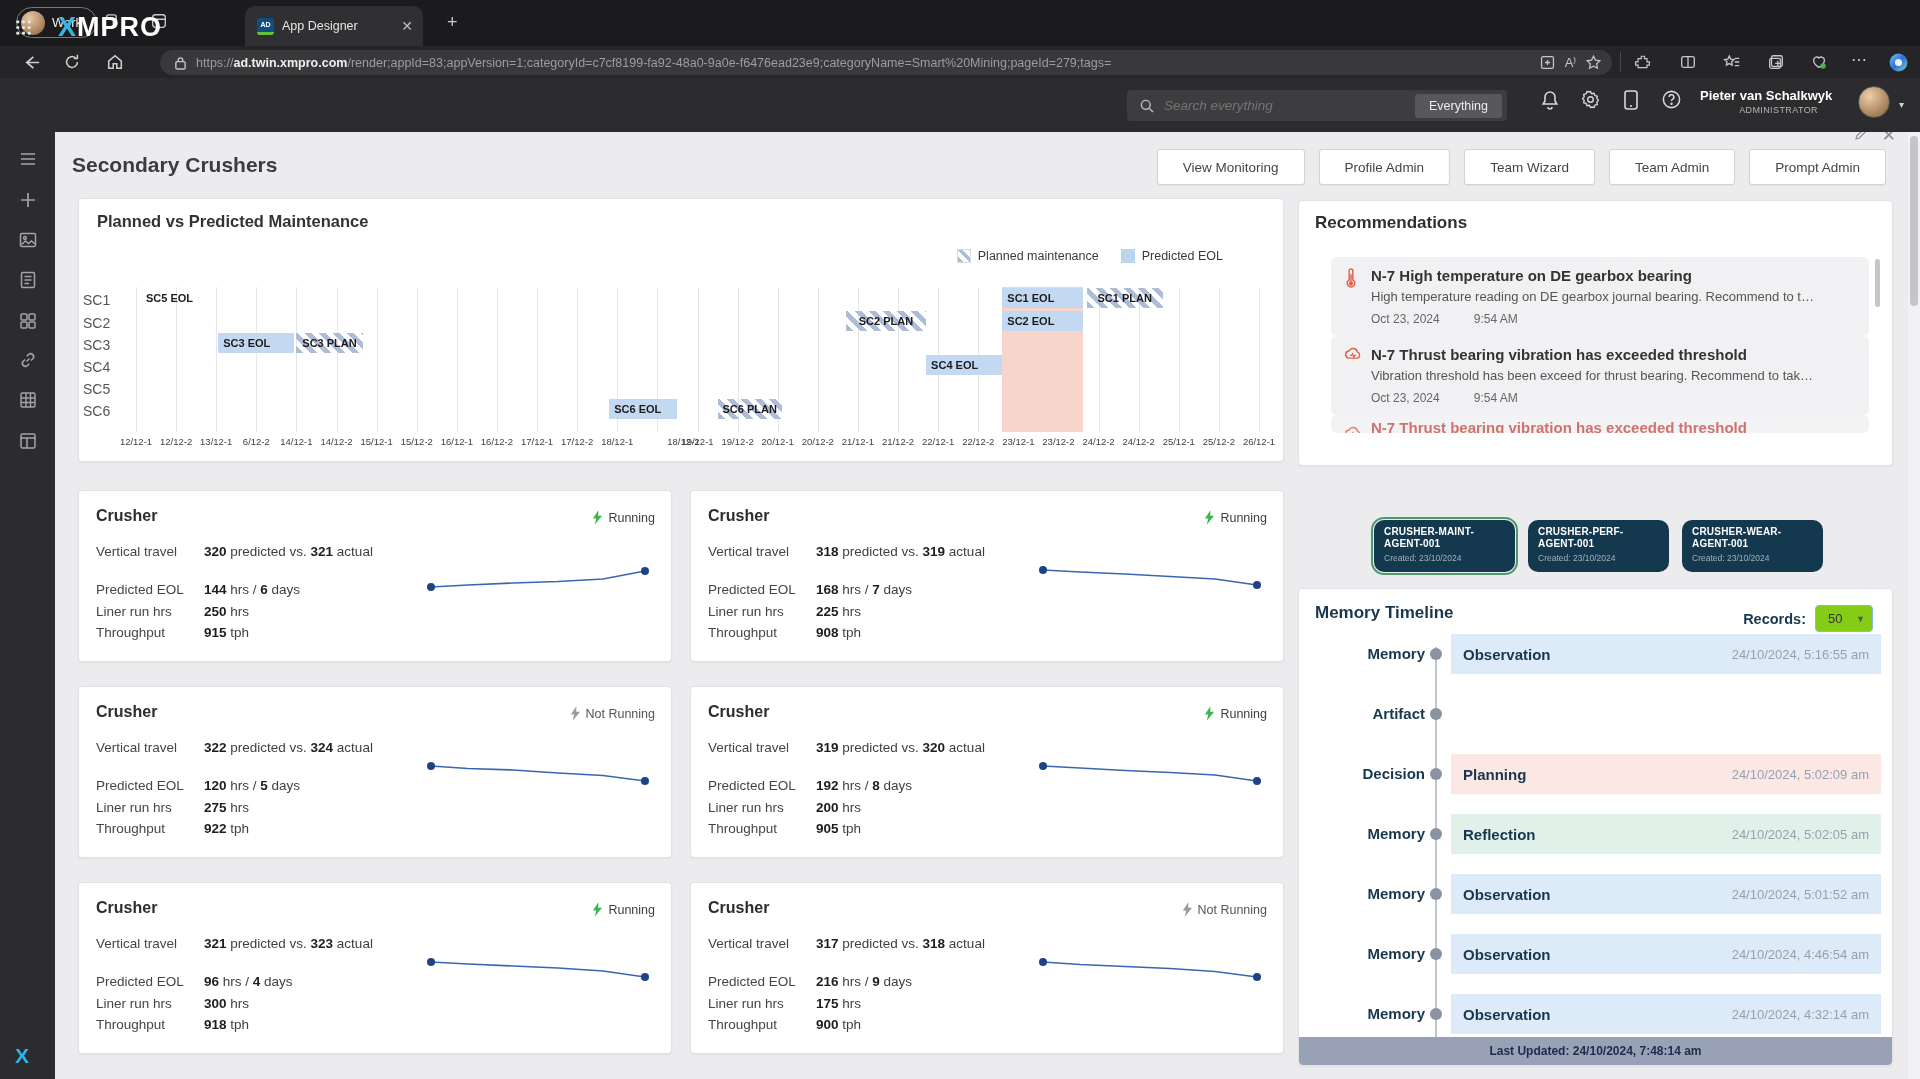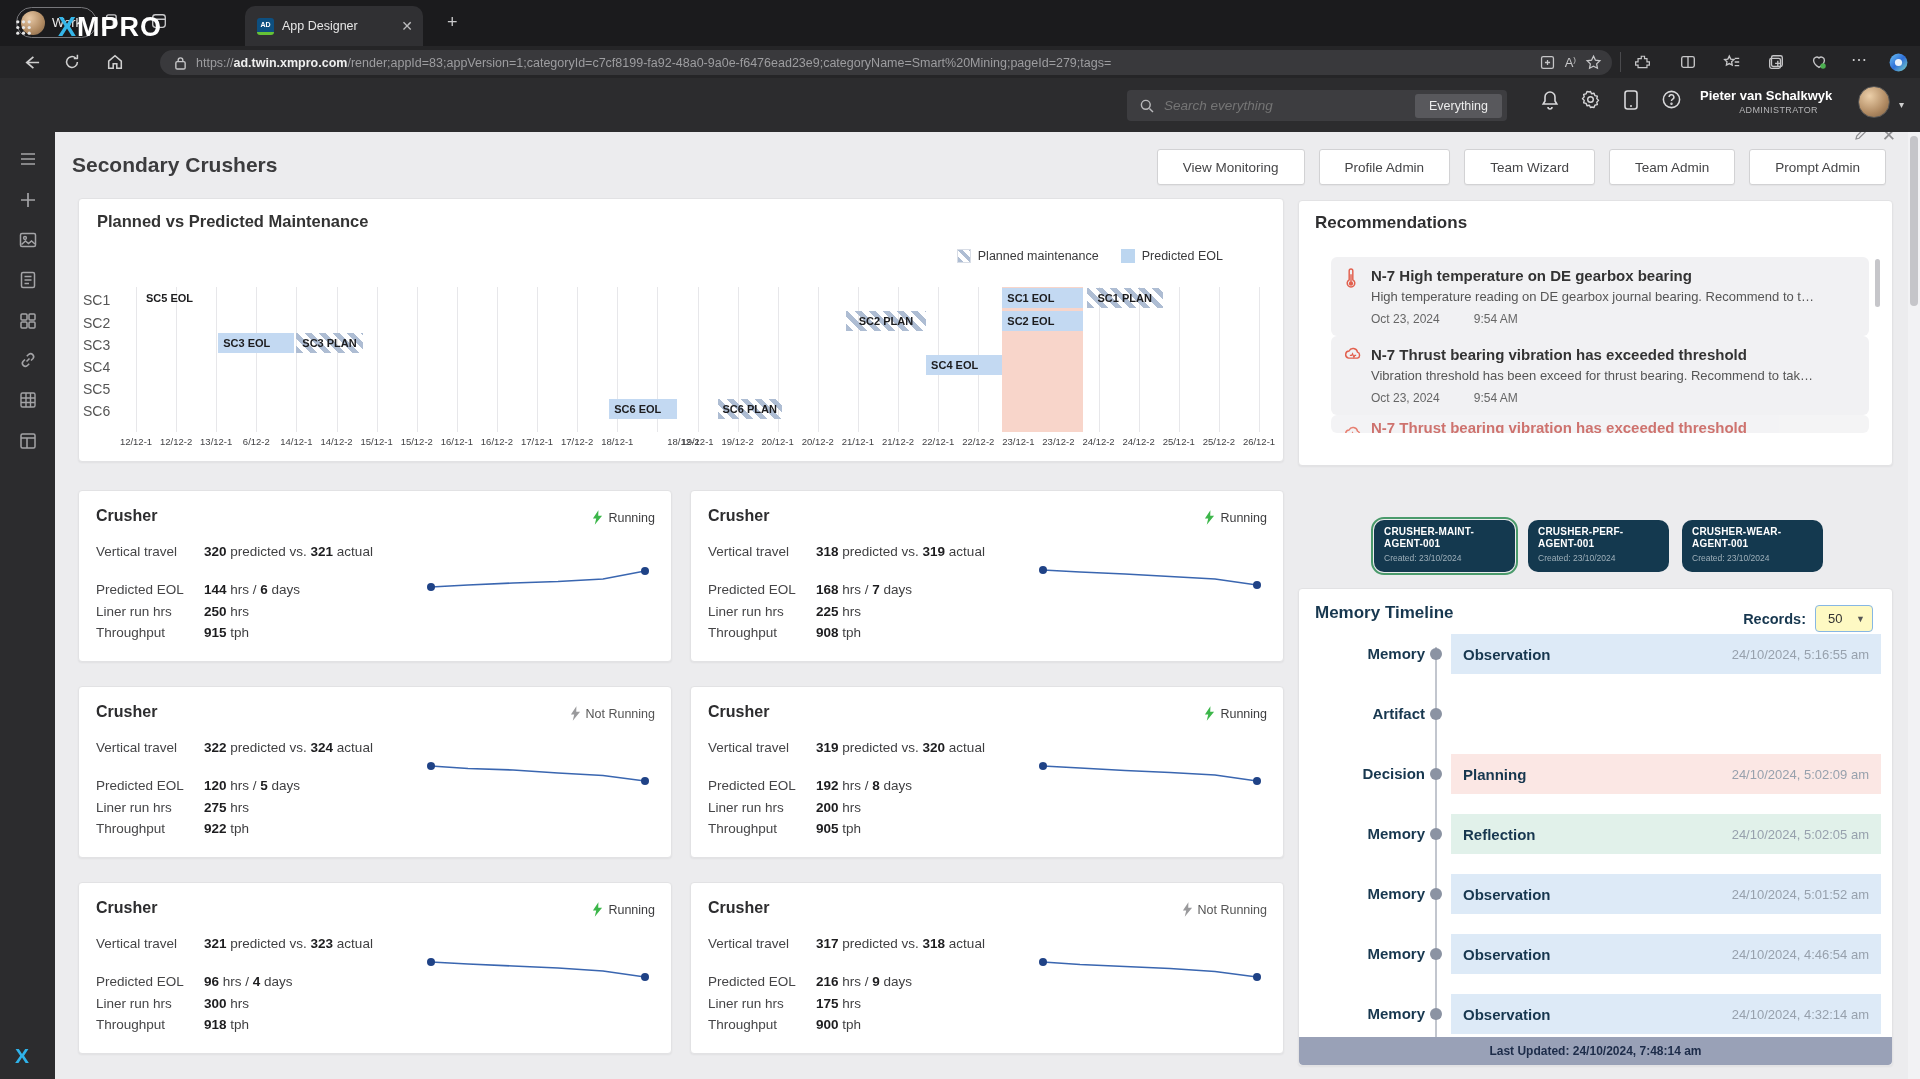--- a/index.html
+++ b/index.html
@@ -100,21 +100,21 @@
   .agent-chip{width:141px;height:52px;background:#14394f;border-radius:10px;padding:6px 10px;color:#fff}
   .agent-chip.selected{outline:2px solid #4a9a6b;outline-offset:1px}
   .agent-name{font-size:10px;font-weight:bold;line-height:12px;letter-spacing:.2px}
   .agent-created{font-size:8.5px;color:#9fb0ba;margin-top:3px}
 
   
   .tl-card{left:1243px;top:456px;width:595px;height:478px;overflow:hidden}
   .tl-title{position:absolute;left:16px;top:14px;font-size:17px;font-weight:bold;color:#17374f}
   .tl-records{position:absolute;right:19px;top:16px;display:flex;align-items:center;gap:9px}
   .tl-records-label{font-size:14.5px;font-weight:bold;color:#17374f}
-  .tl-select{width:58px;height:27px;border:1.5px solid #86b7e4;border-radius:4px;background:#fef9c3;display:flex;align-items:center;justify-content:space-between;padding:0 7px 0 12px;font-size:13px;color:#333}
+  .tl-select{width:58px;height:27px;border:1.5px solid #86b7e4;border-radius:4px;background:#84cc16;display:flex;align-items:center;justify-content:space-between;padding:0 7px 0 12px;font-size:13px;color:#333}
   .tl-select .caret{font-size:9px;color:#555}
   .tl-line{position:absolute;left:136px;top:58px;width:2px;height:392px;background:#c2c6ce}
   .tl-row{position:absolute;left:0;width:595px;height:60px}
   .tl-cat{position:absolute;left:0;top:11px;width:126px;text-align:right;font-size:15px;font-weight:bold;color:#17374f}
   .tl-dot{position:absolute;left:131px;top:14px;width:12px;height:12px;border-radius:50%;background:#8b93a3}
   .tl-band{position:absolute;left:152px;top:0;width:430px;height:40px;display:flex;align-items:center;justify-content:space-between;padding:0 12px}
   .tl-band-title{font-size:15px;font-weight:bold;color:#17374f}
   .tl-time{font-size:13px;color:#97a1ad}
   .tint-blue{background:#ddeaf7}.tint-sage{background:#eef1ea}.tint-pink{background:#fbe7e4}.tint-green{background:#e1f1ea}
   .tl-footer{position:absolute;left:0;bottom:0;width:100%;height:28px;background:#99a1b7;display:flex;align-items:center;justify-content:center;font-size:12px;font-weight:bold;color:#1d2c49;border-radius:0 0 4px 4px}

